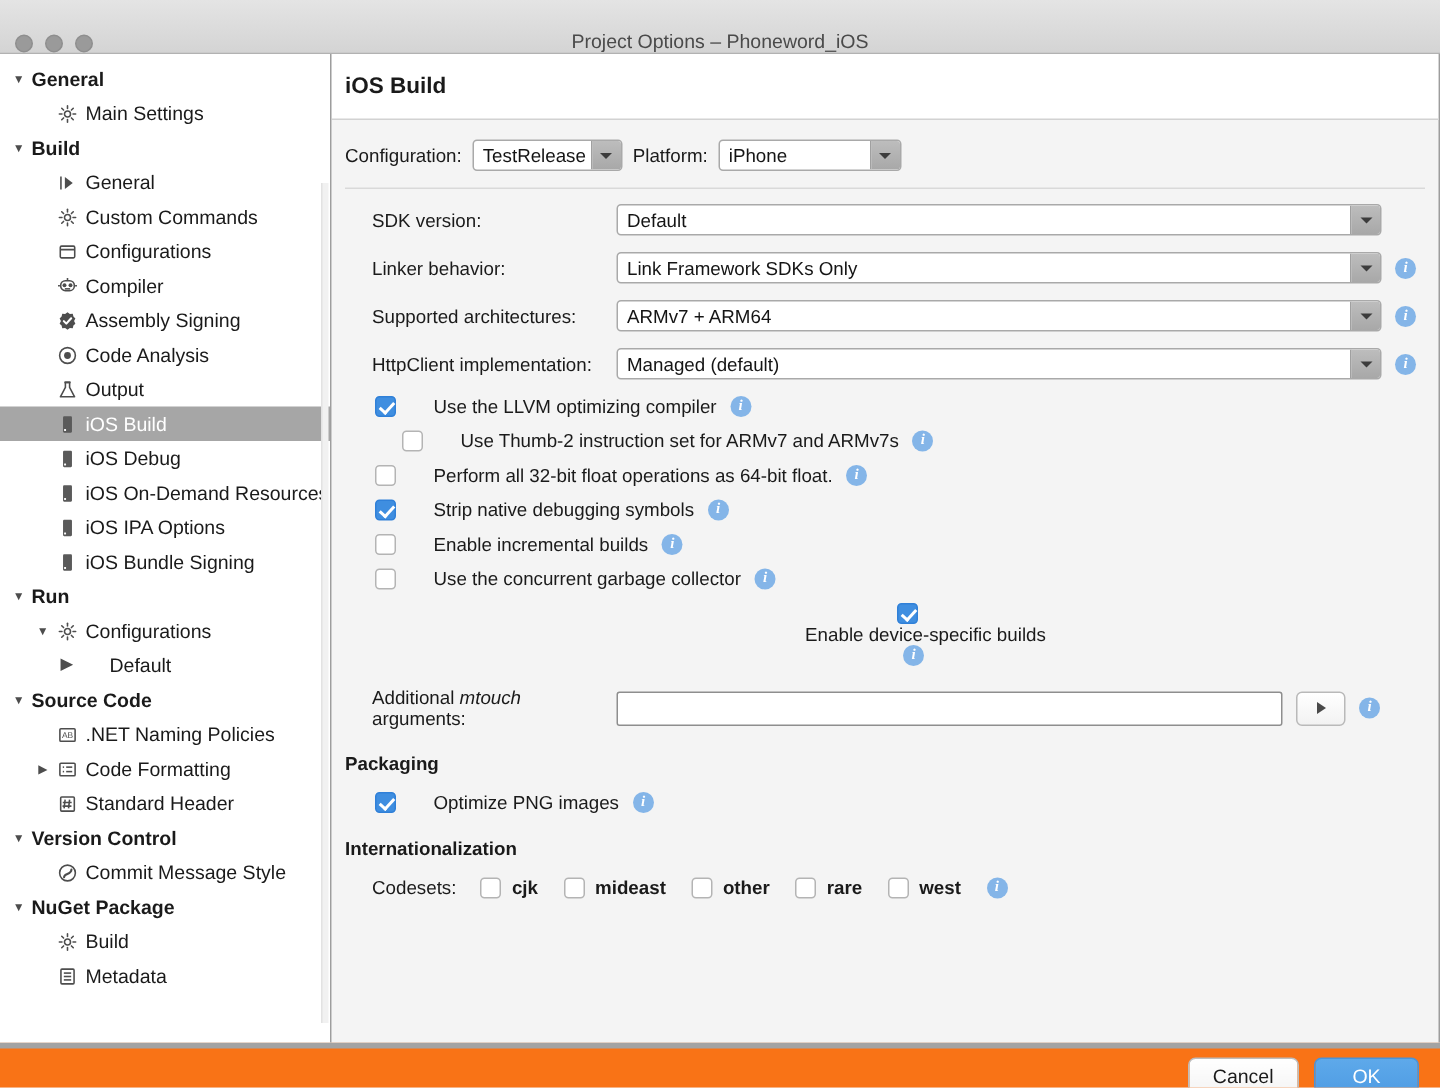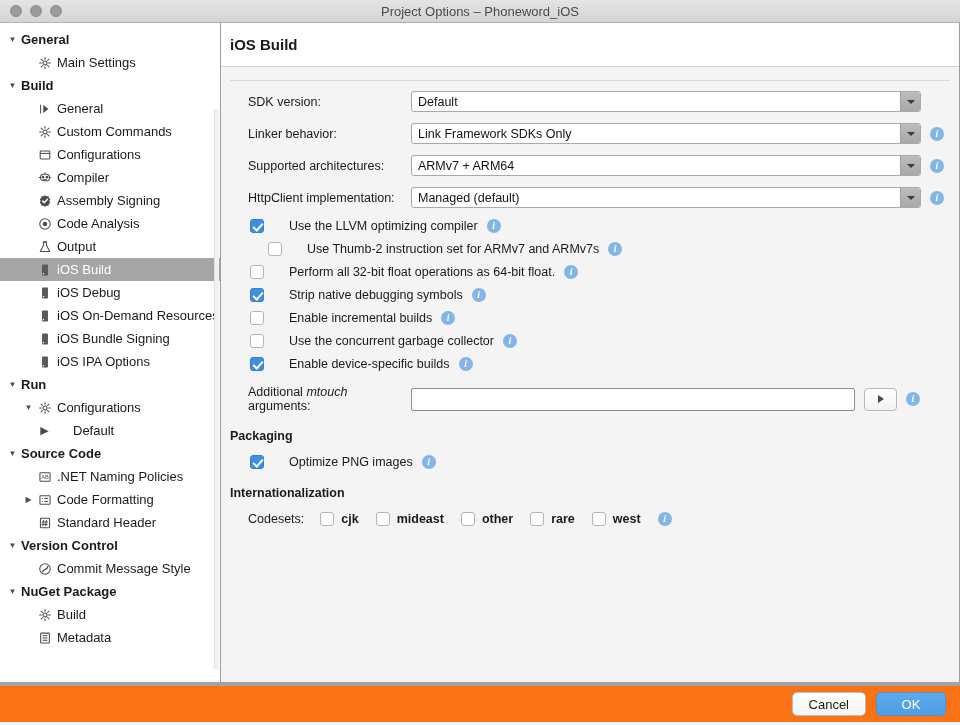--- a/index.html
+++ b/index.html
@@ -10,25 +10,25 @@
     -webkit-font-smoothing: antialiased;
   }
   body {
     background: #f4f4f4;
     overflow: hidden;
     position: relative;
   }
 
   
   .titlebar {
-    height: 23px;
+    height: 36px;
     background: linear-gradient(to bottom, #e4e4e4 0%, #d4d4d4 100%);
     border-bottom: 1px solid #b2b2b2;
     display: flex;
-    align-items: center;
+    align-items: flex-end;
     position: relative;
   }
   .traffic {
     display: flex; gap: 8px;
     padding-left: 10px;
   }
   .light {
     width: 12px; height: 12px; border-radius: 50%;
     background: #9a9a9a;
     border: 0.5px solid #8e8e8e;
@@ -492,31 +492,31 @@
           <span class="lbl">iOS On-Demand Resources</span>
         </div>
         <div class="row ind1">
           <span class="tri blank">▼</span>
           <span class="ico">
             <svg class="sicon" width="14" height="14" viewBox="0 0 16 16">
               <rect x="4.6" y="1.8" width="6.8" height="12.4" rx="0.8" fill="#5a5a5a"></rect>
               <rect x="5.4" y="11.4" width="1.5" height="1.5" rx="0.3" fill="#ffffff"></rect>
             </svg>
           </span>
-          <span class="lbl">iOS Bundle Signing</span>
+          <span class="lbl">iOS IPA Options</span>
         </div>
         <div class="row ind1">
           <span class="tri blank">▼</span>
           <span class="ico">
             <svg class="sicon" width="14" height="14" viewBox="0 0 16 16">
               <rect x="4.6" y="1.8" width="6.8" height="12.4" rx="0.8" fill="#5a5a5a"></rect>
               <rect x="5.4" y="11.4" width="1.5" height="1.5" rx="0.3" fill="#ffffff"></rect>
             </svg>
           </span>
-          <span class="lbl">iOS IPA Options</span>
+          <span class="lbl">iOS Bundle Signing</span>
         </div>
         <div class="row ind0 group">
           <span class="tri">▼</span>
           <span class="lbl">Run</span>
         </div>
         <div class="row ind1">
           <span class="tri">▼</span>
           <span class="ico">
             <svg class="sicon" width="14" height="14" viewBox="0 0 16 16" fill="none" stroke="#4d4d4d" stroke-width="1.2">
               <circle cx="8" cy="8" r="2.3"></circle>
@@ -633,20 +633,36 @@
   </div>
 
   <div class="content">
 
     <div class="content-header">
       <h1>iOS Build</h1>
     </div>
 
     <div class="content-body">
 
+      <div class="toprow">
+        <span class="fieldlabel">Configuration:</span>
+        <div class="combo w-config">
+          <span class="cval">TestRelease</span>
+          <span class="cbtn">
+              <i></i>
+            </span>
+        </div>
+        <span class="fieldlabel">Platform:</span>
+        <div class="combo w-platform">
+          <span class="cval">iPhone</span>
+          <span class="cbtn">
+              <i></i>
+            </span>
+        </div>
+      </div>
 
       <hr class="sep">
 
       <div id="cg-fields">
           <div class="formrow">
             <span class="flabel">SDK version:</span>
             <div class="combo wide">
               <span class="cval">Default</span>
               <span class="cbtn">
                 <i></i>
@@ -708,21 +724,21 @@
           <div class="cbrow" style="padding-left: 20px;">
             <span class="cb"></span>
             <span class="cblbl">Enable incremental builds</span>
             <span class="info">i</span>
           </div>
           <div class="cbrow" style="padding-left: 20px;">
             <span class="cb"></span>
             <span class="cblbl">Use the concurrent garbage collector</span>
             <span class="info">i</span>
           </div>
-          <div class="cbrow" style="padding-left: 20px;">
+          <div class="cbrow" style="padding-left: 20px; flex-direction: column;">
             <span class="cb on"></span>
             <span class="cblbl">Enable device-specific builds</span>
             <span class="info">i</span>
           </div>
         </div>
 
       <div class="formrow" style="margin-top:14px;margin-bottom:16px;">
         <span class="flabel">
           <span>Additional </span><em class="it">mtouch</em><span> arguments:</span>
         </span>

